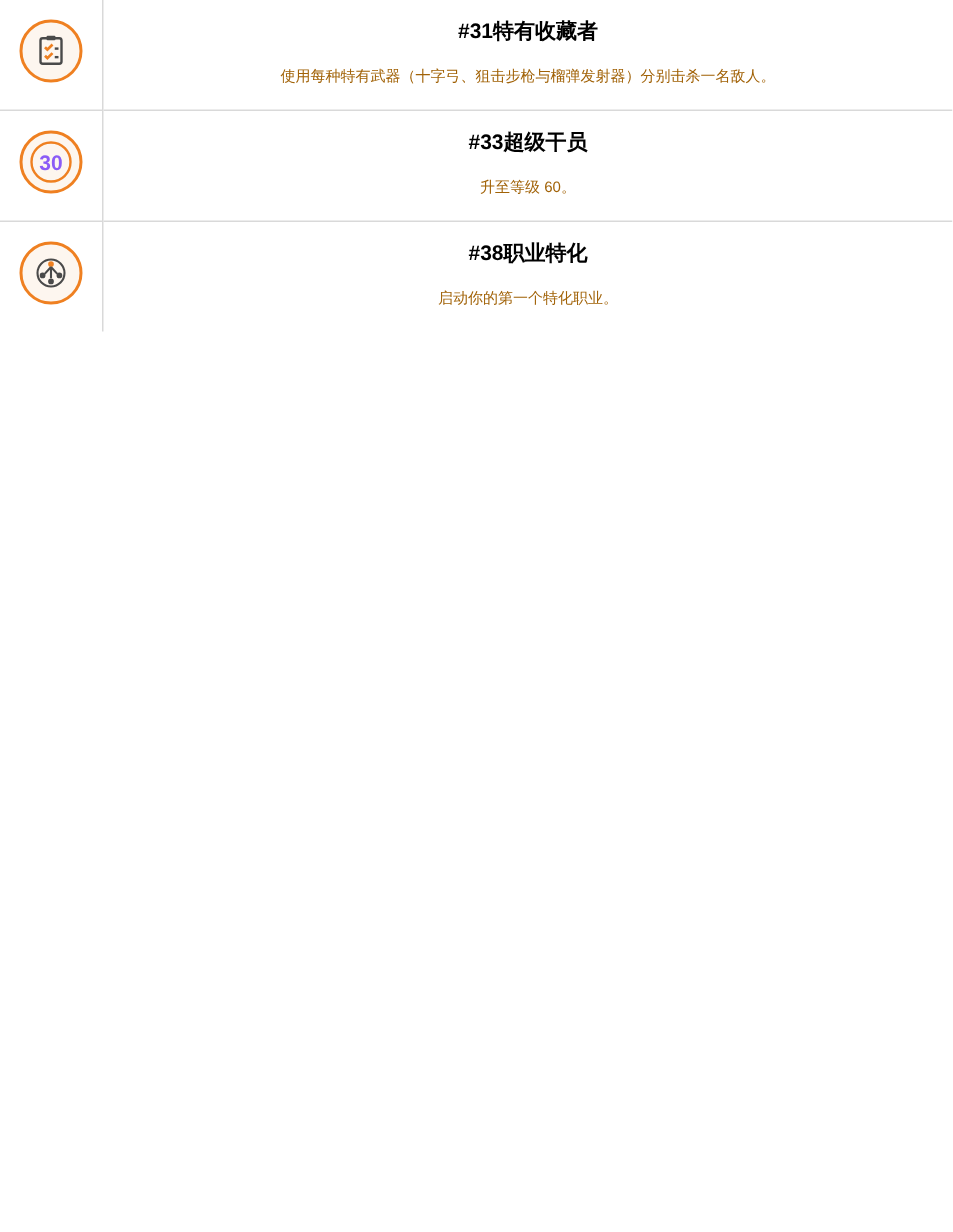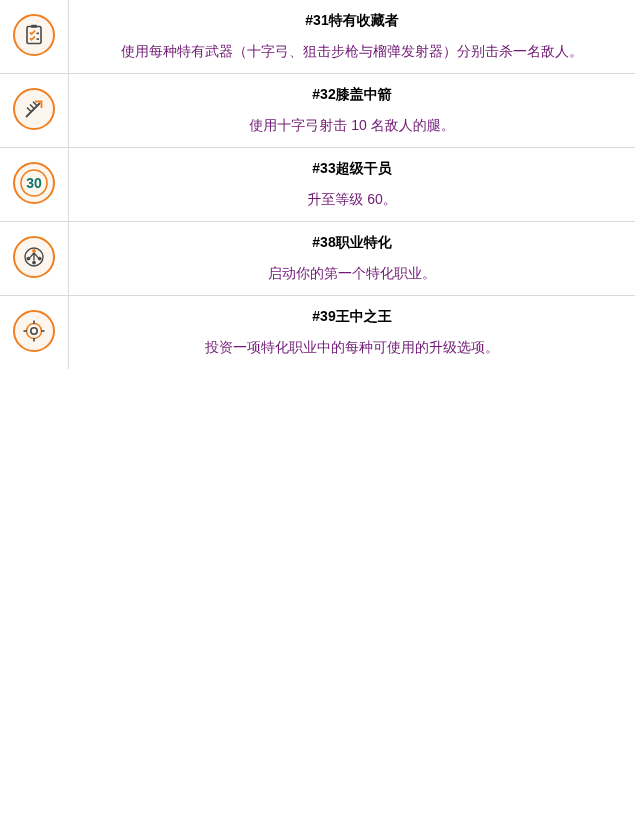--- a/index.html
+++ b/index.html
@@ -38,24 +38,24 @@
     vertical-align: middle;
   }
   .ach-title {
     font-size: 14px;
     font-weight: bold;
     line-height: 20px;
     margin: 0 0 12px 0;
     color: #000000;
   }
   .ach-desc {
-    font-size: 14px;
+    font-size: 10px;
     line-height: 19px;
     margin: 0;
-    color: #701a75;
+    color: #a16207;
   }
   .badge {
     display: inline-block;
     width: 42px;
     height: 42px;
     border-radius: 50%;
     border: 2px solid #ef8021;
     background: #fdf6ef;
     position: relative;
     box-sizing: border-box;
@@ -66,21 +66,21 @@
     left: 50%;
     transform: translate(-50%, -50%);
   }
   .badge .lvl-num {
     position: absolute;
     top: 50%;
     left: 50%;
     transform: translate(-50%, -50%);
     font-size: 14px;
     font-weight: bold;
-    color: #0f766e;
+    color: #8b5cf6;
     font-family: "Liberation Sans", sans-serif;
   }
 </style>
 </head>
 <body>
 
 <table class="achievement-table">
   <tbody>
 
     <tr class="ach-row">
@@ -95,37 +95,20 @@
             <line x1="14.5" y1="16.1" x2="17" y2="16.1"></line>
           </svg>
         </span>
       </td>
       <td class="text-cell">
         <p class="ach-title">#31特有收藏者</p>
         <p class="ach-desc">使用每种特有武器（十字弓、狙击步枪与榴弹发射器）分别击杀一名敌人。</p>
       </td>
     </tr>
 
-    <tr class="ach-row">
-      <td class="icon-cell">
-        <span class="badge">
-          <svg width="24" height="24" viewBox="0 0 24 24" fill="none" stroke="#4a4a4a" stroke-width="1.6">
-            <path d="M4 20L18 6" stroke="#4a4a4a" stroke-width="1.8"></path>
-            <path d="M13 4.5h6.5V11" stroke="#ef8021" stroke-width="1.8"></path>
-            <path d="M5 10.5l4.5 4.5" stroke="#4a4a4a"></path>
-            <path d="M8 7.5l4.5 4.5" stroke="#4a4a4a"></path>
-            <path d="M11 4.8l4.5 4.5" stroke="#4a4a4a"></path>
-          </svg>
-        </span>
-      </td>
-      <td class="text-cell">
-        <p class="ach-title">#32膝盖中箭</p>
-        <p class="ach-desc">使用十字弓射击 10 名敌人的腿。</p>
-      </td>
-    </tr>
 
     <tr class="ach-row">
       <td class="icon-cell">
         <span class="badge">
           <svg width="32" height="32" viewBox="0 0 32 32" fill="none" stroke="#ef8021" stroke-width="1.6">
             <circle cx="16" cy="16" r="13"></circle>
           </svg>
           <span class="lvl-num">30</span>
         </span>
       </td>
@@ -151,34 +134,16 @@
             <path d="M13 9v7.5M8.8 13.6L13 9M17.2 13.6L13 9"></path>
           </svg>
         </span>
       </td>
       <td class="text-cell">
         <p class="ach-title">#38职业特化</p>
         <p class="ach-desc">启动你的第一个特化职业。</p>
       </td>
     </tr>
 
-    <tr class="ach-row">
-      <td class="icon-cell">
-        <span class="badge">
-          <svg width="26" height="26" viewBox="0 0 26 26" fill="none" stroke="#4a4a4a" stroke-width="1.6">
-            <circle cx="13" cy="13" r="7.5" stroke="#ef8021"></circle>
-            <circle cx="13" cy="13" r="3.2"></circle>
-            <line x1="13" y1="2.5" x2="13" y2="6"></line>
-            <line x1="13" y1="20" x2="13" y2="23.5"></line>
-            <line x1="2.5" y1="13" x2="6" y2="13"></line>
-            <line x1="20" y1="13" x2="23.5" y2="13"></line>
-          </svg>
-        </span>
-      </td>
-      <td class="text-cell">
-        <p class="ach-title">#39王中之王</p>
-        <p class="ach-desc">投资一项特化职业中的每种可使用的升级选项。</p>
-      </td>
-    </tr>
 
 
   </tbody>
 </table>
 
 </body></html>

